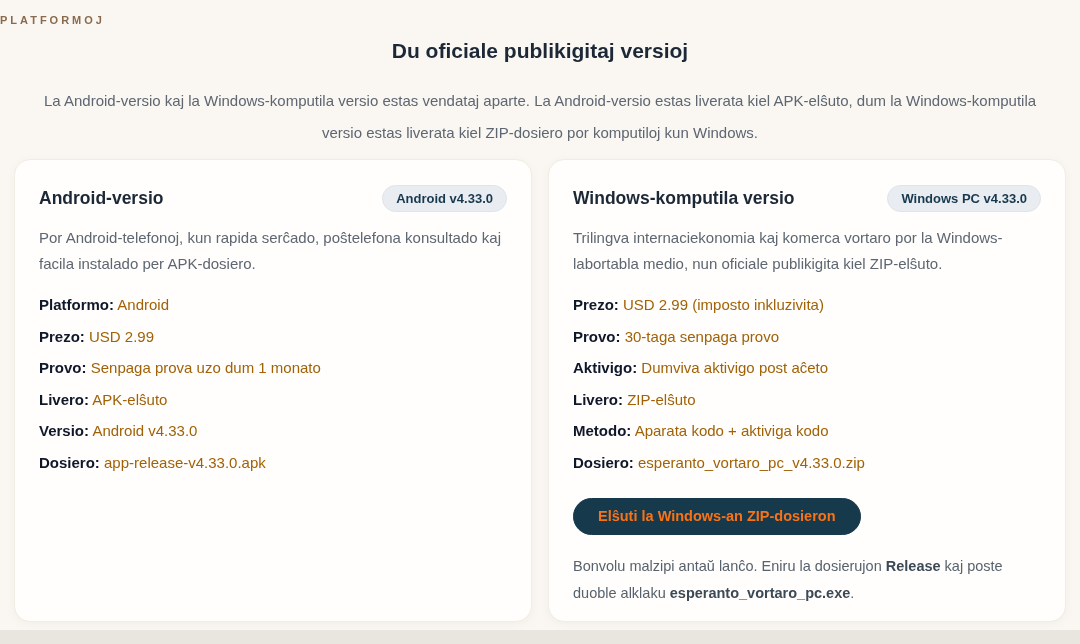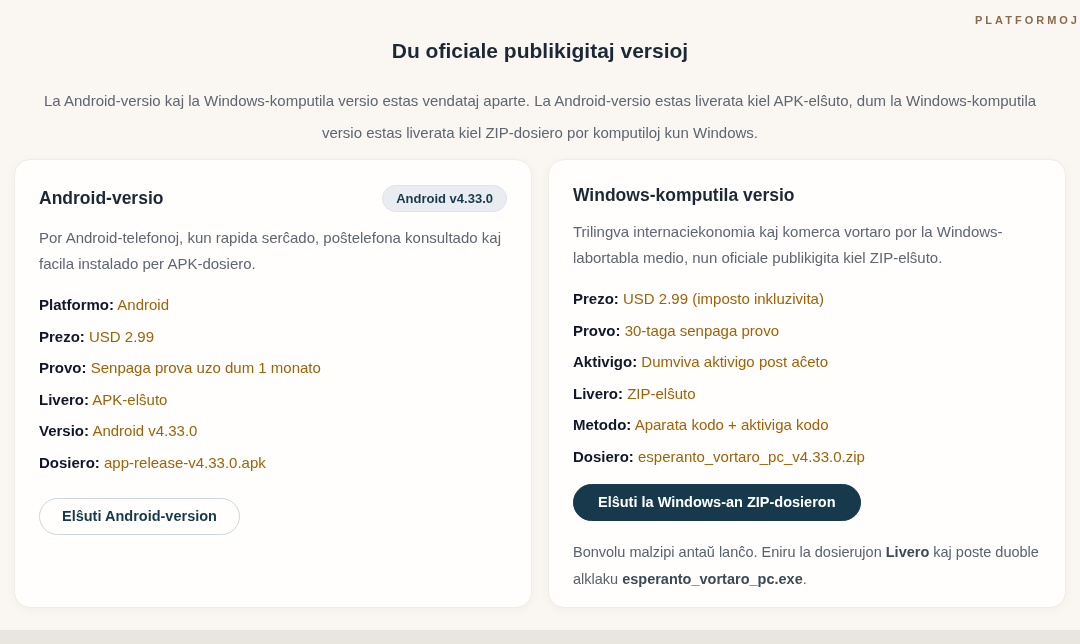--- a/index.html
+++ b/index.html
@@ -8,21 +8,21 @@
     width: 1080px; height: 644px; overflow: hidden;
     background: #faf7f2;
     font-family: "Liberation Sans", "DejaVu Sans", sans-serif;
     -webkit-font-smoothing: antialiased;
   }
   .section { height: 630px; }
   .bottom-strip { height: 14px; background: #e9e6e0; }
 
   
   .eyebrow {
-    padding-top: 14px; text-align: right;
+    padding-top: 14px; text-align: left;
     font-size: 11px; font-weight: 700; letter-spacing: 3px;
     color: #8a6a4c;
   }
   .page-title {
     margin: 11px 0 0; text-align: center;
     font-size: 21px; line-height: 28px; font-weight: 700;
     color: #1c2836;
   }
   .page-desc {
     margin: 20px auto 0; text-align: center;
@@ -56,21 +56,21 @@
   .spec-row { margin: 0 0 10px; font-size: 15px; line-height: 21.5px; }
   .spec-label { font-weight: 700; color: #0f172a; }
   .spec-value { color: #a16207; }
 
   .btn {
     display: inline-block; border-radius: 999px;
     font-family: inherit; font-size: 14.5px; font-weight: 700;
     height: 37px; line-height: 35px; padding: 0 22px; cursor: pointer;
   }
   .btn-outline { background: #fffefc; border: 1px solid #ccd7de; color: #17394c; margin-top: 15px; }
-  .btn-solid   { background: #17394c; border: 1px solid #17394c; color: #ffffff; margin-top: 7px; padding: 0 24px; }
+  .btn-solid   { background: #17394c; border: 1px solid #17394c; color: #f97316; margin-top: 15px; padding: 0 24px; }
 
   .note { margin: 18px 0 0; font-size: 14.5px; line-height: 27px; color: #57626d; }
   .note b { color: #3c4a56; }
 </style>
 </head>
 <body>
 
 <div class="section">
 
   <div class="eyebrow">PLATFORMOJ</div>
@@ -86,36 +86,36 @@
       </div>
       <p class="card-desc">Por Android-telefonoj, kun rapida serĉado, poŝtelefona konsultado kaj facila instalado per APK-dosiero.</p>
       <div class="specs">
         <p class="spec-row"><span class="spec-label">Platformo:</span> <span class="spec-value">Android</span></p>
         <p class="spec-row"><span class="spec-label">Prezo:</span> <span class="spec-value">USD 2.99</span></p>
         <p class="spec-row"><span class="spec-label">Provo:</span> <span class="spec-value">Senpaga prova uzo dum 1 monato</span></p>
         <p class="spec-row"><span class="spec-label">Livero:</span> <span class="spec-value">APK-elŝuto</span></p>
         <p class="spec-row"><span class="spec-label">Versio:</span> <span class="spec-value">Android v4.33.0</span></p>
         <p class="spec-row"><span class="spec-label">Dosiero:</span> <span class="spec-value">app-release-v4.33.0.apk</span></p>
       </div>
-      <button class="btn btn-outline">Elŝuti Android-version</button>
     </div>
 
     <div class="card">
       <div class="card-head">
         <h2 class="card-title">Windows-komputila versio</h2>
+        <span class="badge">Windows PC v4.33.0</span>
       </div>
       <p class="card-desc">Trilingva internaciekonomia kaj komerca vortaro por la Windows-labortabla medio, nun oficiale publikigita kiel ZIP-elŝuto.</p>
       <div class="specs">
         <p class="spec-row"><span class="spec-label">Prezo:</span> <span class="spec-value">USD 2.99 (imposto inkluzivita)</span></p>
         <p class="spec-row"><span class="spec-label">Provo:</span> <span class="spec-value">30-taga senpaga provo</span></p>
         <p class="spec-row"><span class="spec-label">Aktivigo:</span> <span class="spec-value">Dumviva aktivigo post aĉeto</span></p>
         <p class="spec-row"><span class="spec-label">Livero:</span> <span class="spec-value">ZIP-elŝuto</span></p>
         <p class="spec-row"><span class="spec-label">Metodo:</span> <span class="spec-value">Aparata kodo + aktiviga kodo</span></p>
         <p class="spec-row"><span class="spec-label">Dosiero:</span> <span class="spec-value">esperanto_vortaro_pc_v4.33.0.zip</span></p>
       </div>
       <button class="btn btn-solid">Elŝuti la Windows-an ZIP-dosieron</button>
-      <p class="note"><span>Bonvolu malzipi antaŭ lanĉo. Eniru la dosierujon </span><b>Livero</b><span> kaj poste duoble alklaku </span><b>esperanto_vortaro_pc.exe</b><span>.</span></p>
+      <p class="note"><span>Bonvolu malzipi antaŭ lanĉo. Eniru la dosierujon </span><b>Release</b><span> kaj poste duoble alklaku </span><b>esperanto_vortaro_pc.exe</b><span>.</span></p>
     </div>
 
   </div>
 </div>
 
 <div class="bottom-strip"></div>
 
 </body></html>

